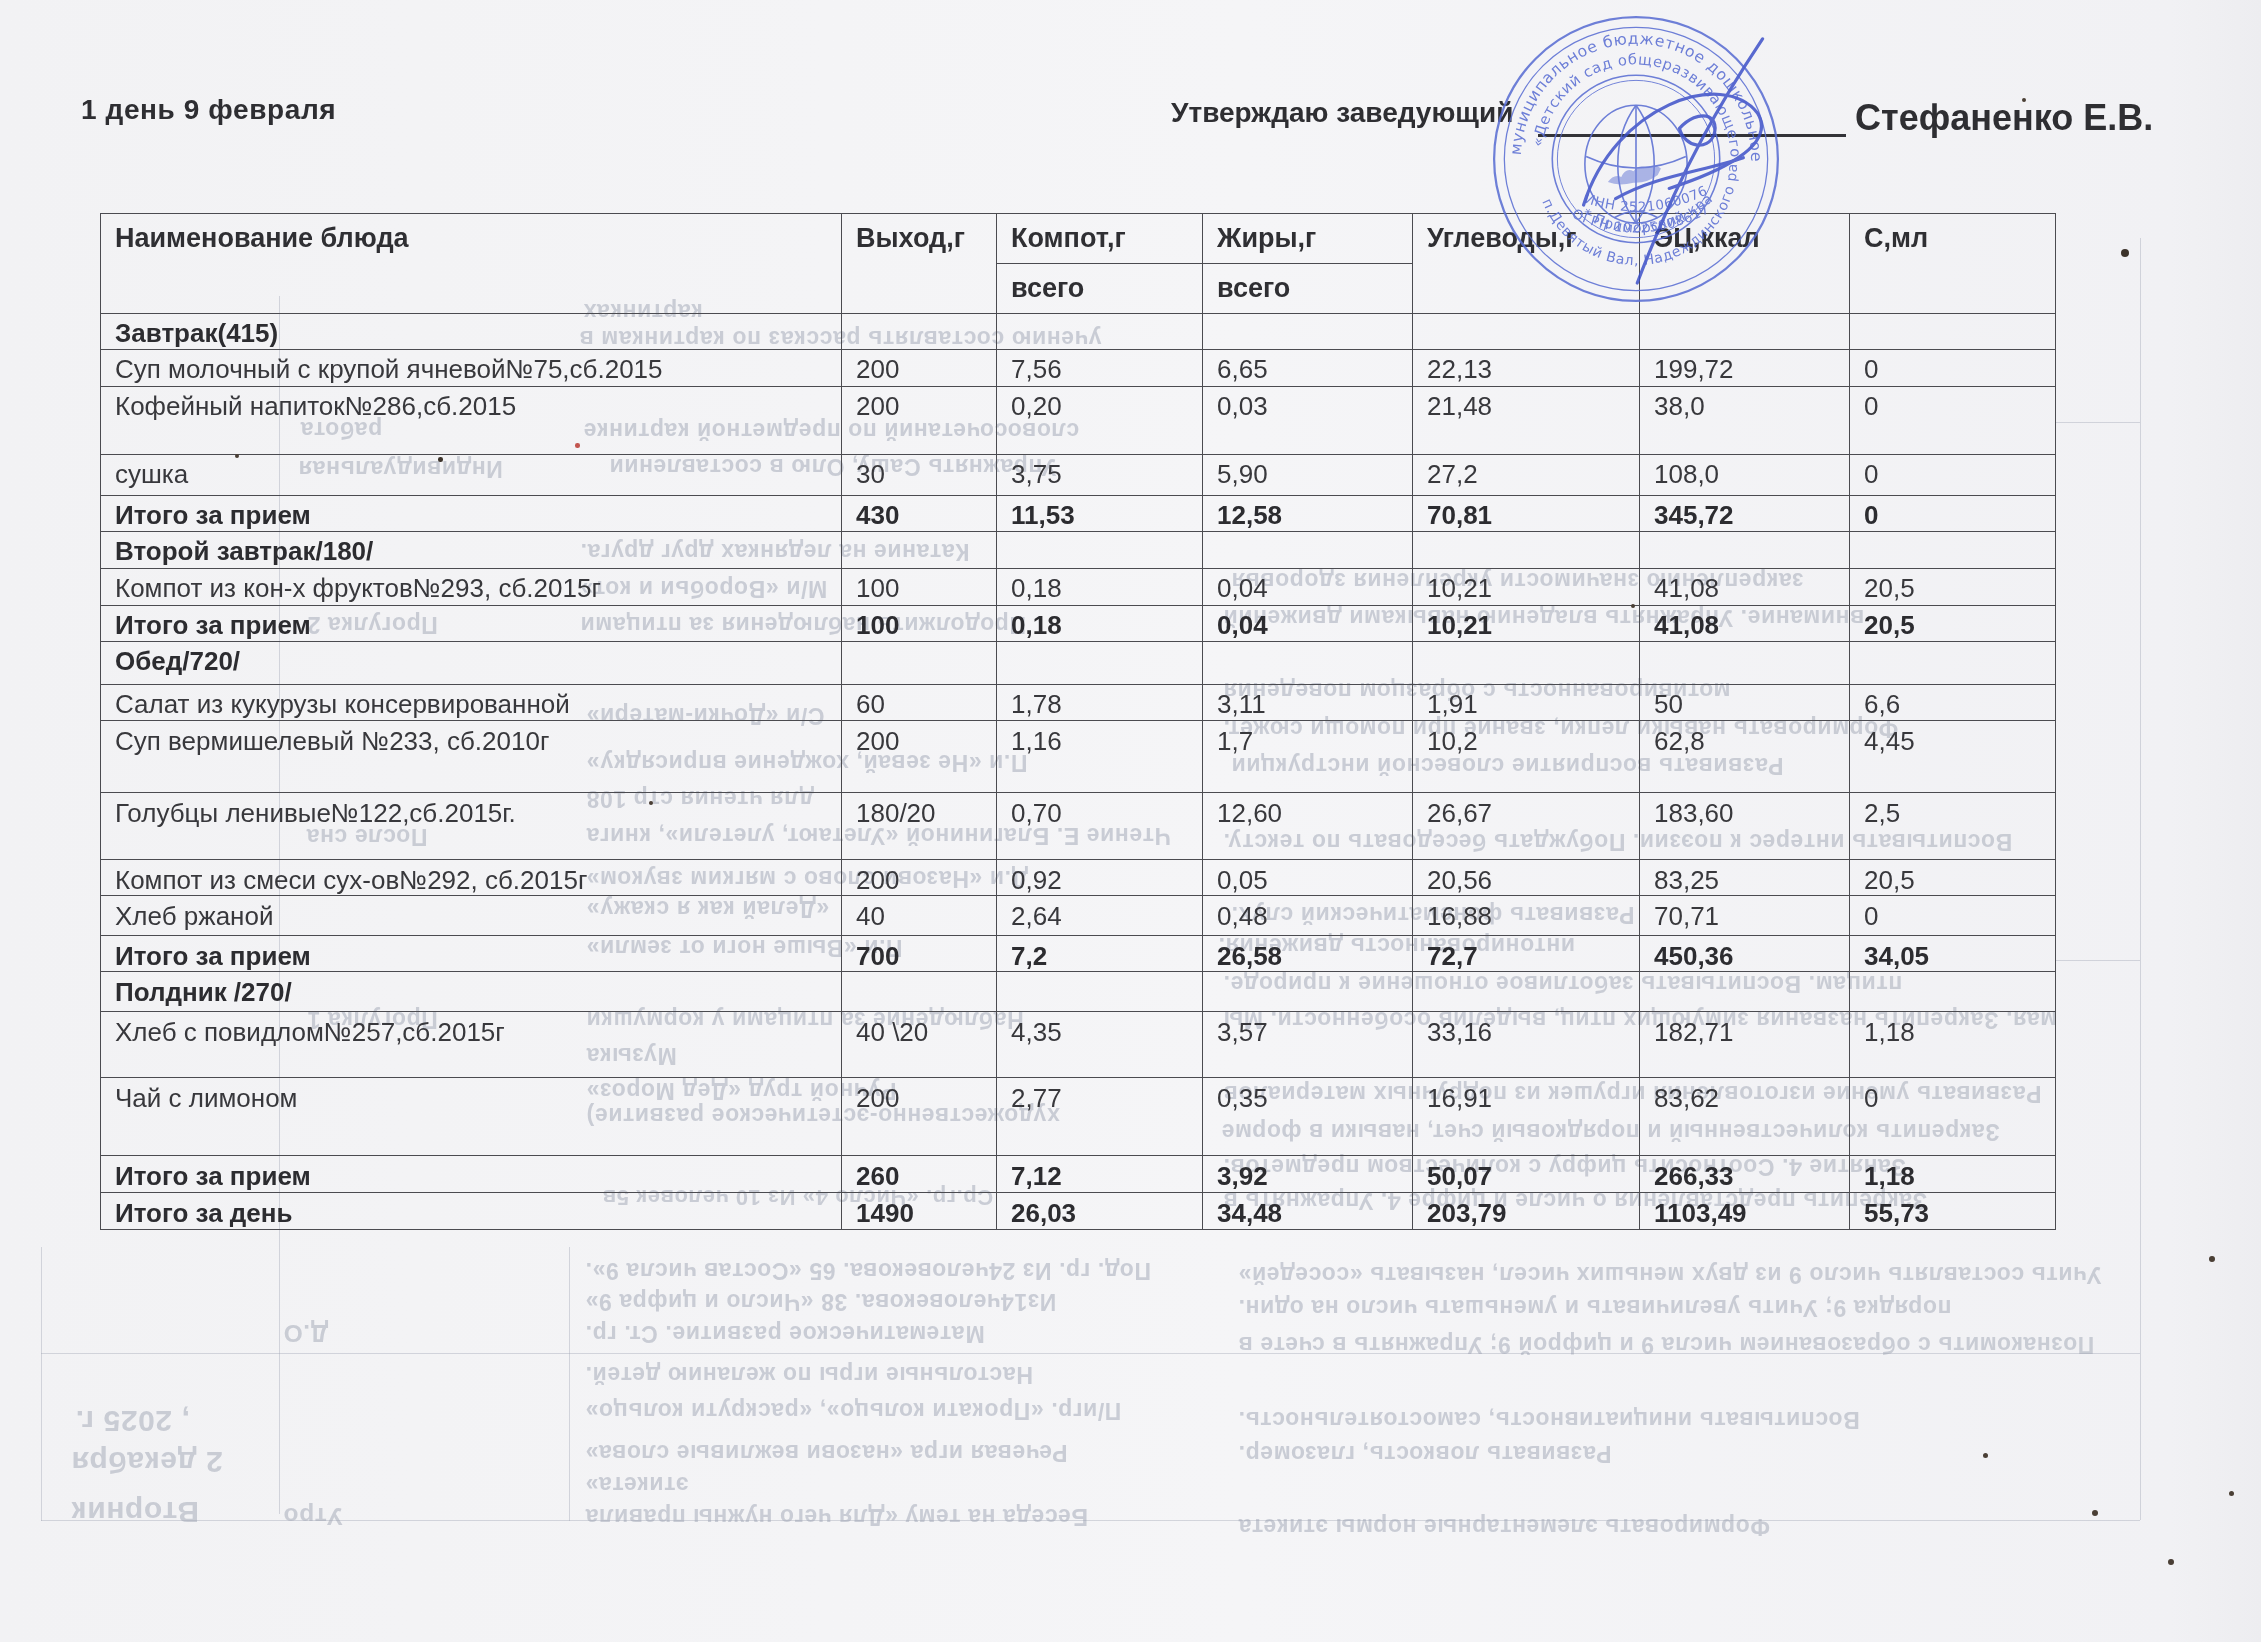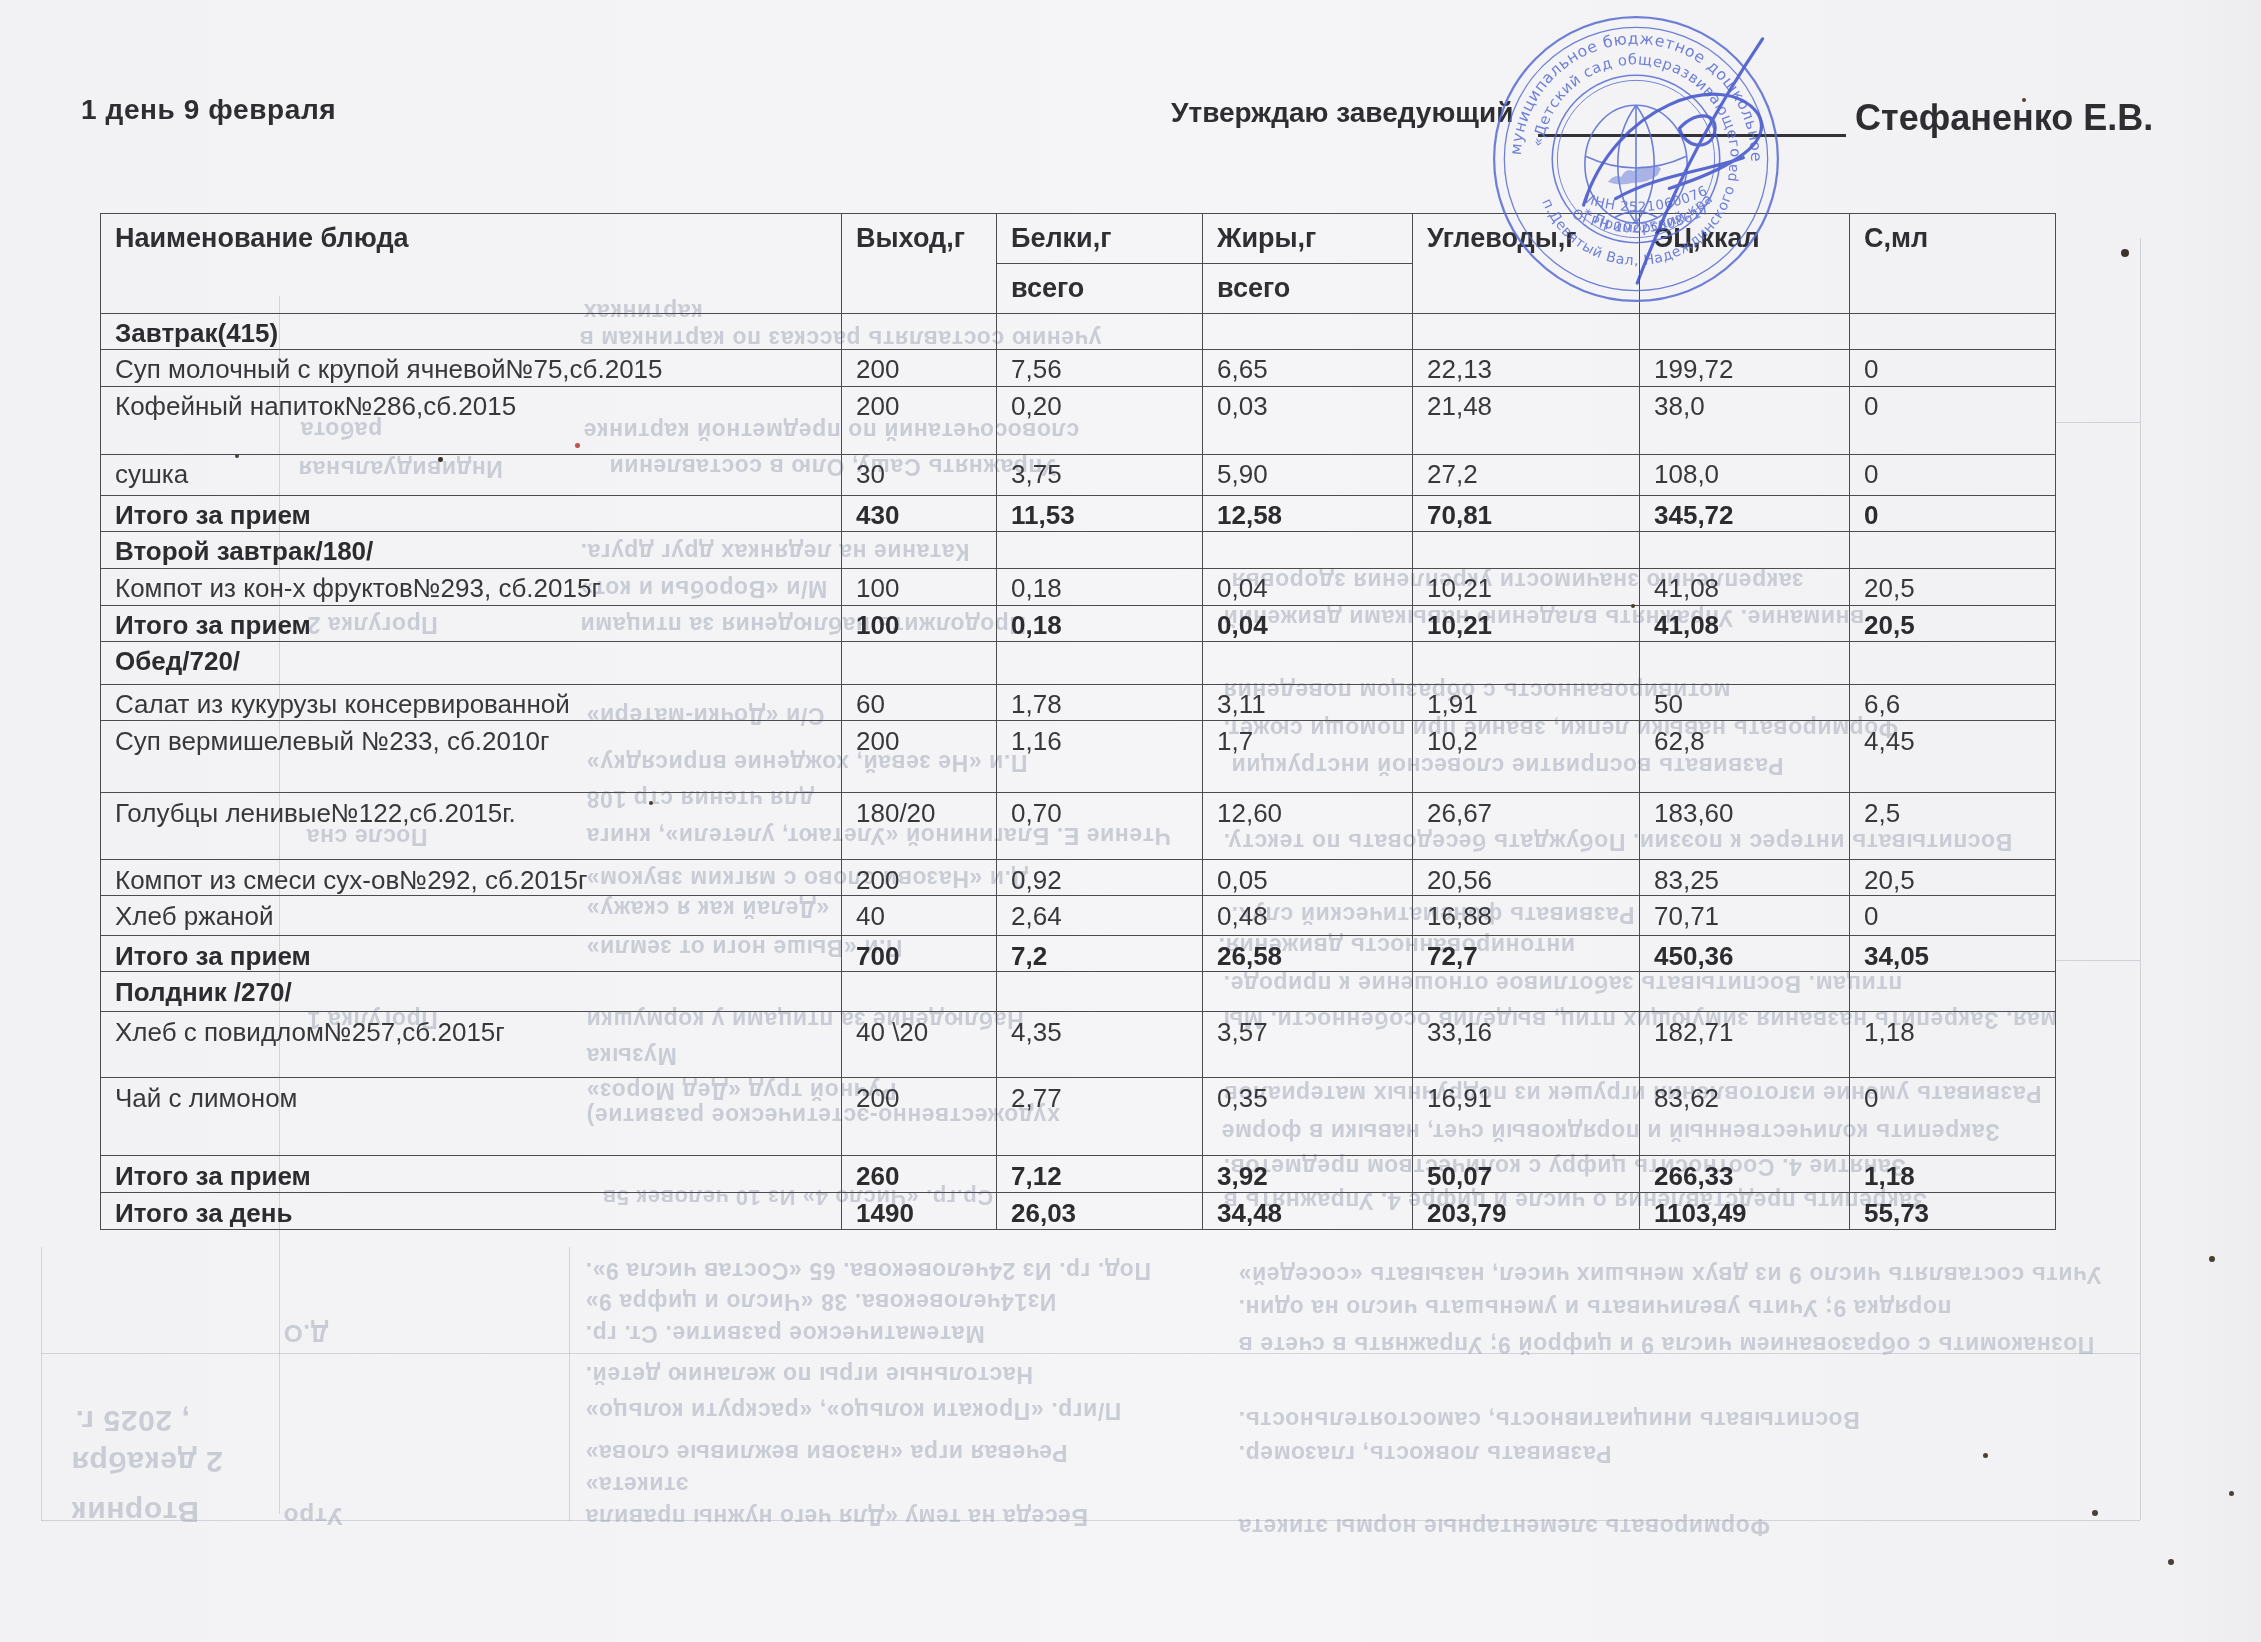--- a/index.html
+++ b/index.html
@@ -151,21 +151,21 @@
         <col style="width:206px">
       <col style="width:210px">
         <col style="width:227px">
         <col style="width:210px">
         <col style="width:206px">
     </colgroup>
     <thead>
       <tr style="height:50px">
         <th rowspan="2">Наименование блюда</th>
         <th rowspan="2">Выход,г</th>
-        <th>Белки,г</th>
+        <th>Компот,г</th>
         <th>Жиры,г</th>
         <th rowspan="2">Углеводы,г</th>
         <th rowspan="2">ЭЦ,ккал</th>
         <th rowspan="2">С,мл</th>
       </tr>
       <tr style="height:50px">
         <th>всего</th>
         <th>всего</th>
       </tr>
     </thead>

